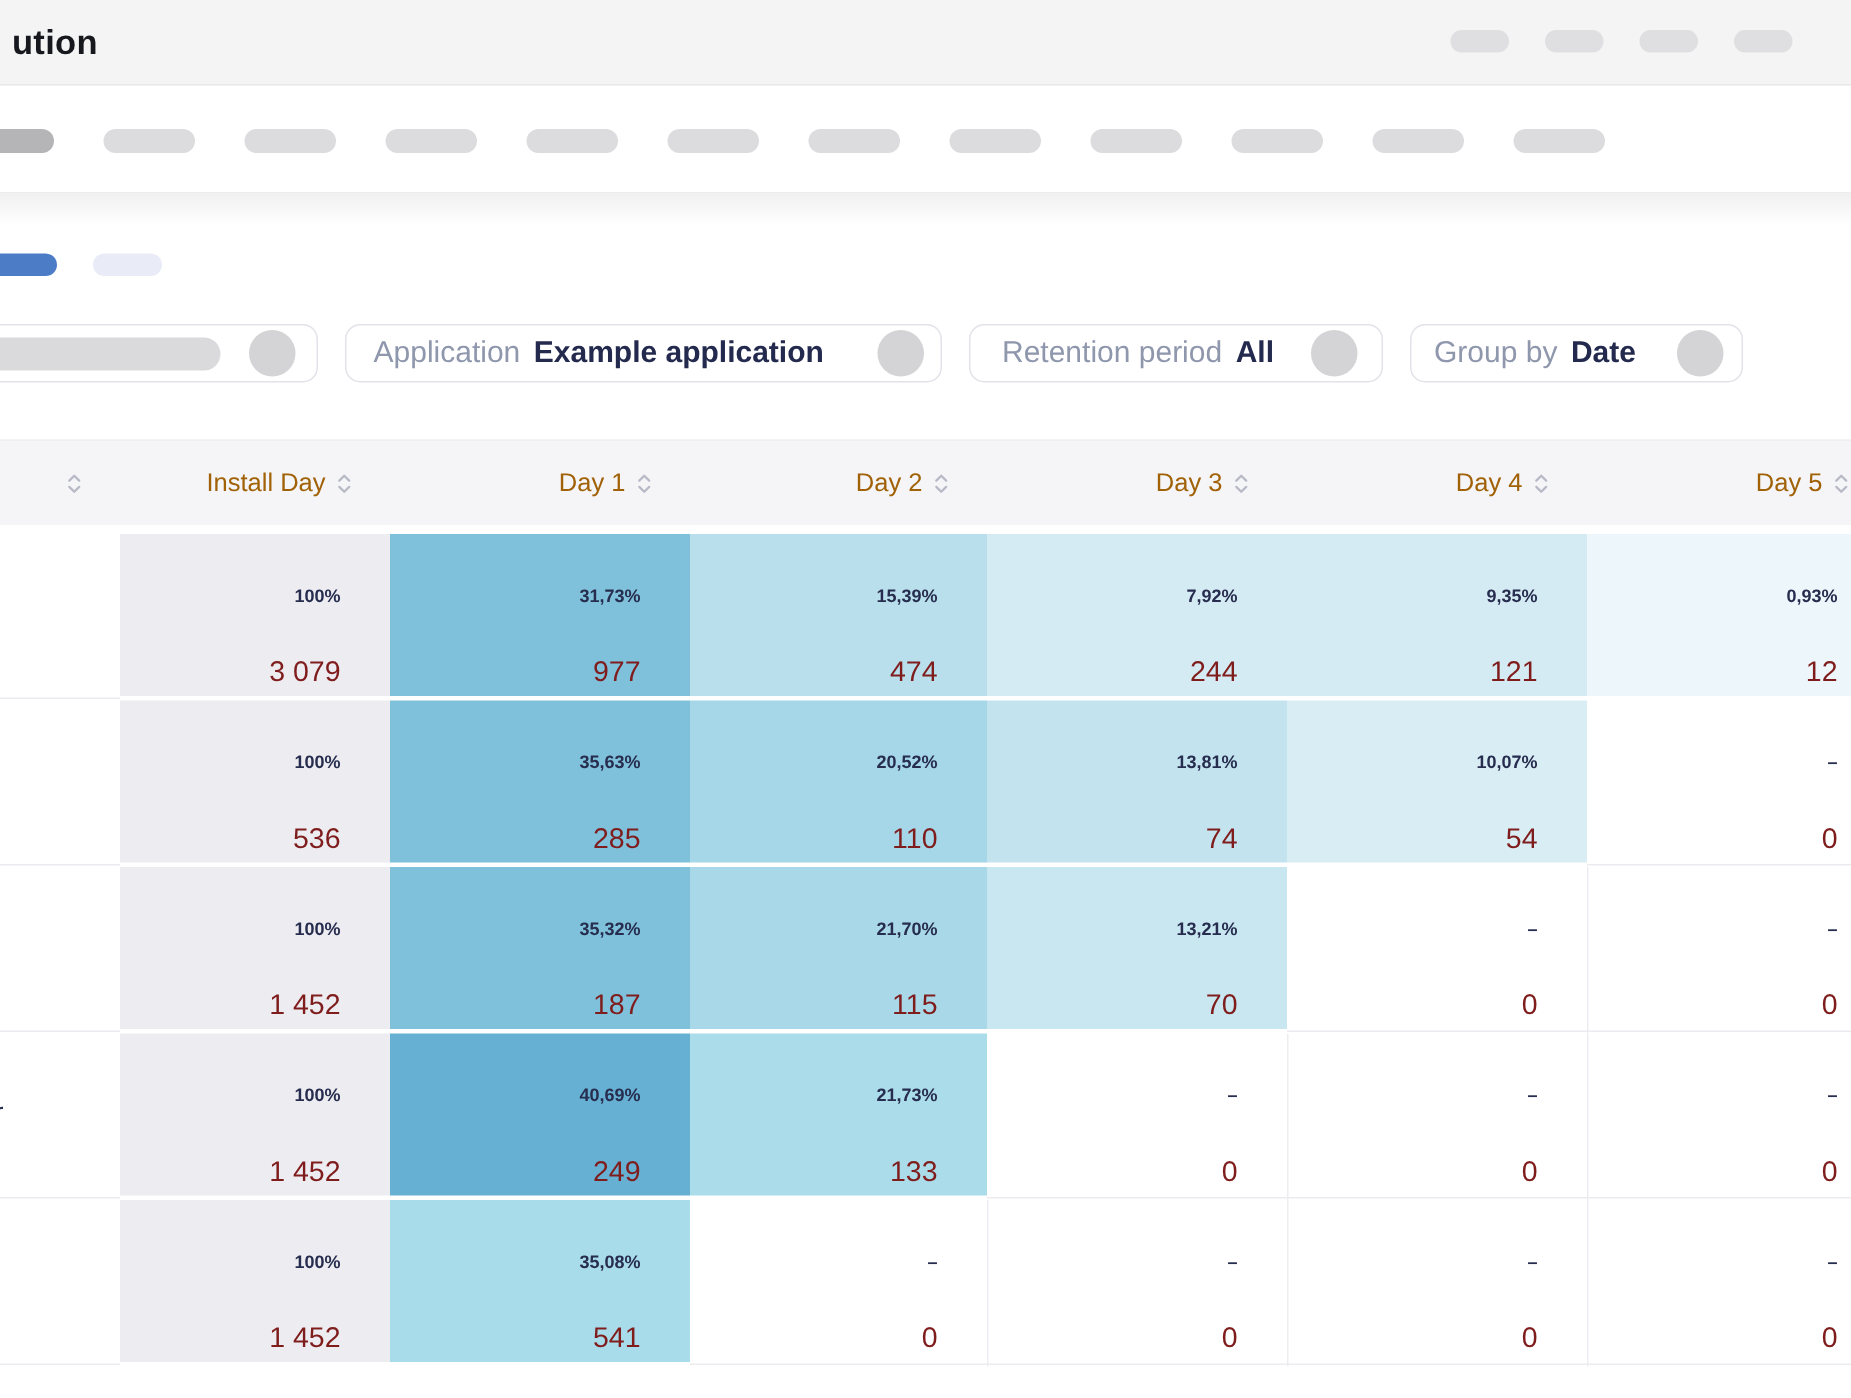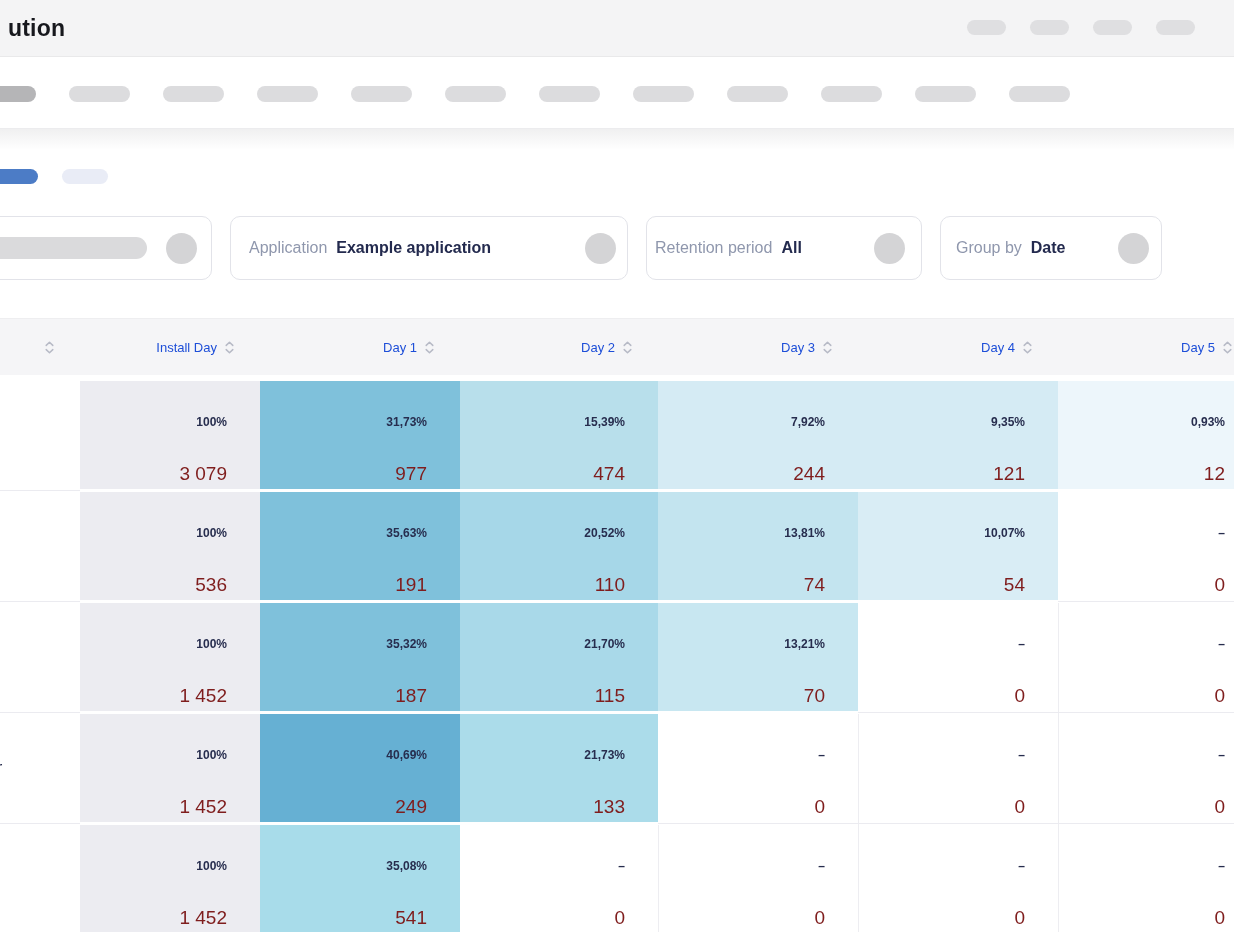--- a/index.html
+++ b/index.html
@@ -20,39 +20,39 @@
     background:linear-gradient(rgba(40,40,46,0.07), rgba(255,255,255,0)); }
 
   
   .toggle-row { margin-top:19px; display:flex; gap:24px; align-items:center; }
   .toggle-pill { height:15px; border-radius:8px; }
   .toggle-pill.on  { width:50px; margin-left:-12px; background:#4c7cc6; }
   .toggle-pill.off { width:46px; background:#e9ecf6; }
 
   
   .filters { margin-top:32px; margin-left:-40px; display:flex; gap:18px; }
-  .fbox { height:64px; border:1px solid #e2e3e9; border-radius:10px; background:#fff;
-    display:flex; align-items:center; font-size:16px; }
+  .fbox { height:39px; border:1px solid #e2e3e9; border-radius:10px; background:#fff;
+    display:flex; align-items:center; font-size:20px; }
   .fbox .circle { width:31px; height:31px; border-radius:50%; background:#d4d4d6; flex:none; }
   .fbox1 { width:252px; padding:0 14px 0 20px; }
   .fbox1 .skel { width:166px; height:22px; border-radius:11px; background:#dadadc; }
   .fbox1 .circle { margin-left:auto; }
   .fbox2 { width:398px; padding:0 11px 0 18px; }
-  .fbox3 { width:276px; padding:0 16px 0 8px; }
+  .fbox3 { width:276px; padding:0 16px 0 21px; }
   .fbox4 { width:222px; padding:0 12px 0 15px; }
   .flabel { color:#8f97ad; }
   .fvalue { color:#232a4e; font-weight:700; margin-left:9px; }
   .fbox .circle.end { margin-left:auto; }
 
   
   .table { margin-top:38px; width:1258px; }
   .trow { display:grid; grid-template-columns:80px 180px 200px 198px 200px 200px 200px; }
   .thead { height:57px; background:#f5f5f7; border-top:1px solid #eeeef0; margin-bottom:6px; }
   .th { display:flex; align-items:center; justify-content:flex-end; gap:7px;
-        padding-right:25px; font-size:13px; color:#1d4ed8; }
+        padding-right:25px; font-size:17px; color:#a16207; }
   .sorticon { flex:none; display:block; }
   .brow { height:111px; }
   .cell { position:relative; }
   .cell .fill { position:absolute; left:0; right:0; top:0; bottom:3px; }
   .cell.plain::after { content:""; position:absolute; left:0; right:0; bottom:1px; height:1px; background:#ebebf0; }
   .cell.plain + .cell.plain { box-shadow: inset 1px 0 0 #ededf1; }
   .pct { position:absolute; top:34px; right:33px; font-size:12px; font-weight:700; color:#272d4e; }
   .cnt { position:absolute; top:82px; right:33px; font-size:19px; color:#7f1d1d; }
   .frag { position:absolute; top:43px; left:-4px; font-size:19px; color:#272d4e; }
 </style>
@@ -204,21 +204,21 @@
           <span class="frag">.</span>
         </div>
         <div class="cell">
           <div class="fill" style="background: rgb(236, 236, 241);"></div>
           <span class="pct">100%</span>
           <span class="cnt">536</span>
         </div>
         <div class="cell">
           <div class="fill" style="background: rgb(127, 193, 219);"></div>
           <span class="pct">35,63%</span>
-          <span class="cnt">191</span>
+          <span class="cnt">285</span>
         </div>
         <div class="cell">
           <div class="fill" style="background: rgb(166, 215, 232);"></div>
           <span class="pct">20,52%</span>
           <span class="cnt">110</span>
         </div>
         <div class="cell">
           <div class="fill" style="background: rgb(195, 228, 239);"></div>
           <span class="pct">13,81%</span>
           <span class="cnt">74</span>

